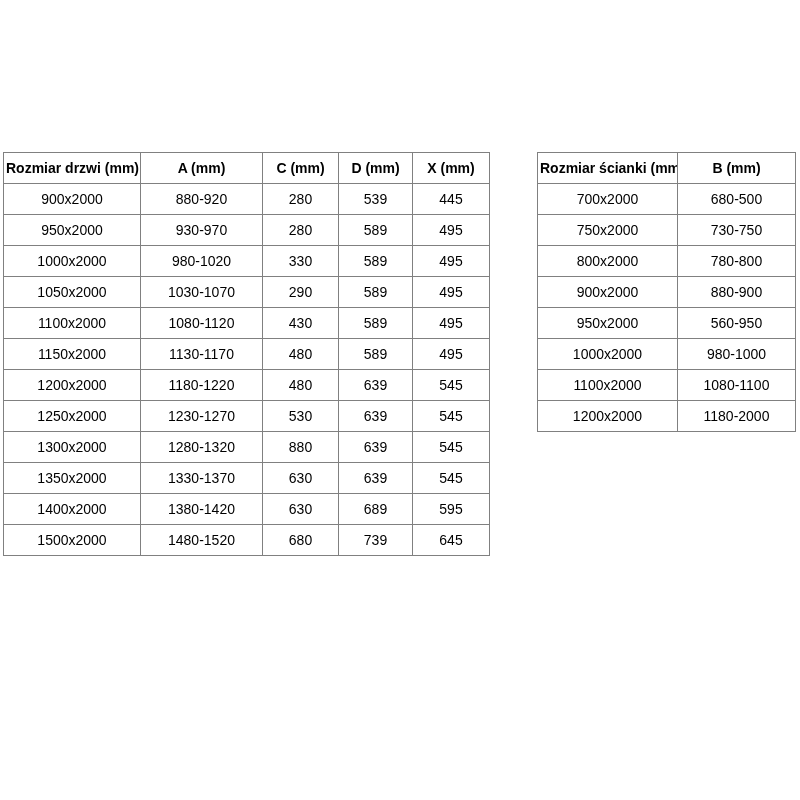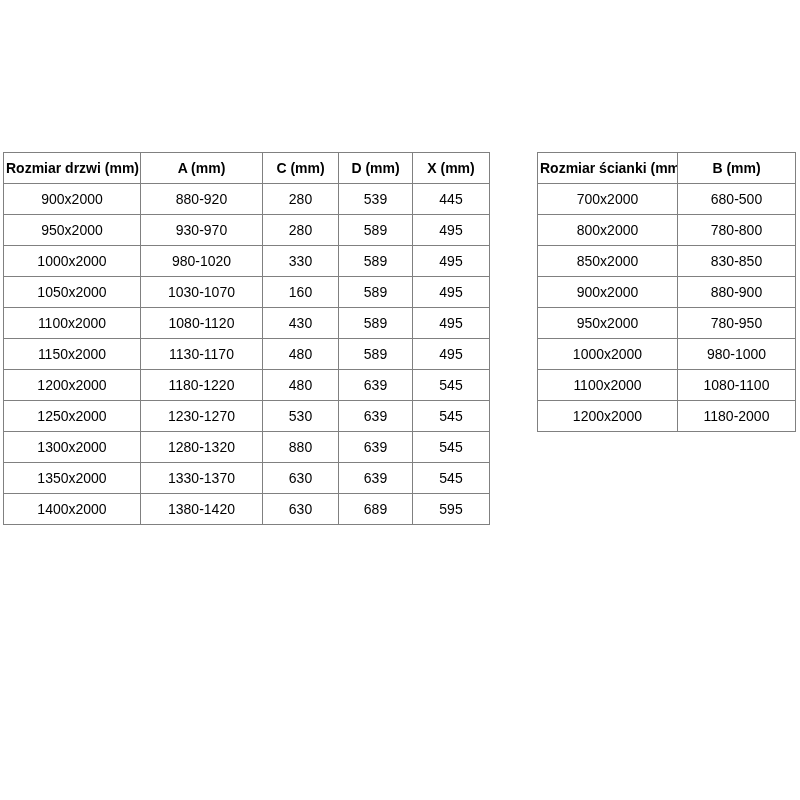--- a/index.html
+++ b/index.html
@@ -98,21 +98,21 @@
         <tr>
           <td>1000x2000</td>
           <td>980-1020</td>
           <td>330</td>
           <td>589</td>
           <td>495</td>
         </tr>
         <tr>
           <td>1050x2000</td>
           <td>1030-1070</td>
-          <td>160</td>
+          <td>290</td>
           <td>589</td>
           <td>495</td>
         </tr>
         <tr>
           <td>1100x2000</td>
           <td>1080-1120</td>
           <td>430</td>
           <td>589</td>
           <td>495</td>
         </tr>
@@ -150,20 +150,27 @@
           <td>630</td>
           <td>639</td>
           <td>545</td>
         </tr>
         <tr>
           <td>1400x2000</td>
           <td>1380-1420</td>
           <td>630</td>
           <td>689</td>
           <td>595</td>
+        </tr>
+        <tr>
+          <td>1500x2000</td>
+          <td>1480-1520</td>
+          <td>680</td>
+          <td>739</td>
+          <td>645</td>
         </tr>
       </tbody>
   </table>
 
   <table class="size-table" id="walls-table">
     <colgroup>
       <col class="c0">
         <col class="c1">
     </colgroup>
     <thead>
@@ -171,34 +178,34 @@
           <th>Rozmiar ścianki (mm)</th>
           <th>B (mm)</th>
         </tr>
     </thead>
     <tbody>
         <tr>
           <td>700x2000</td>
           <td>680-500</td>
         </tr>
         <tr>
+          <td>750x2000</td>
+          <td>730-750</td>
+        </tr>
+        <tr>
           <td>800x2000</td>
           <td>780-800</td>
         </tr>
         <tr>
-          <td>850x2000</td>
-          <td>830-850</td>
-        </tr>
-        <tr>
           <td>900x2000</td>
           <td>880-900</td>
         </tr>
         <tr>
           <td>950x2000</td>
-          <td>780-950</td>
+          <td>560-950</td>
         </tr>
         <tr>
           <td>1000x2000</td>
           <td>980-1000</td>
         </tr>
         <tr>
           <td>1100x2000</td>
           <td>1080-1100</td>
         </tr>
         <tr>

